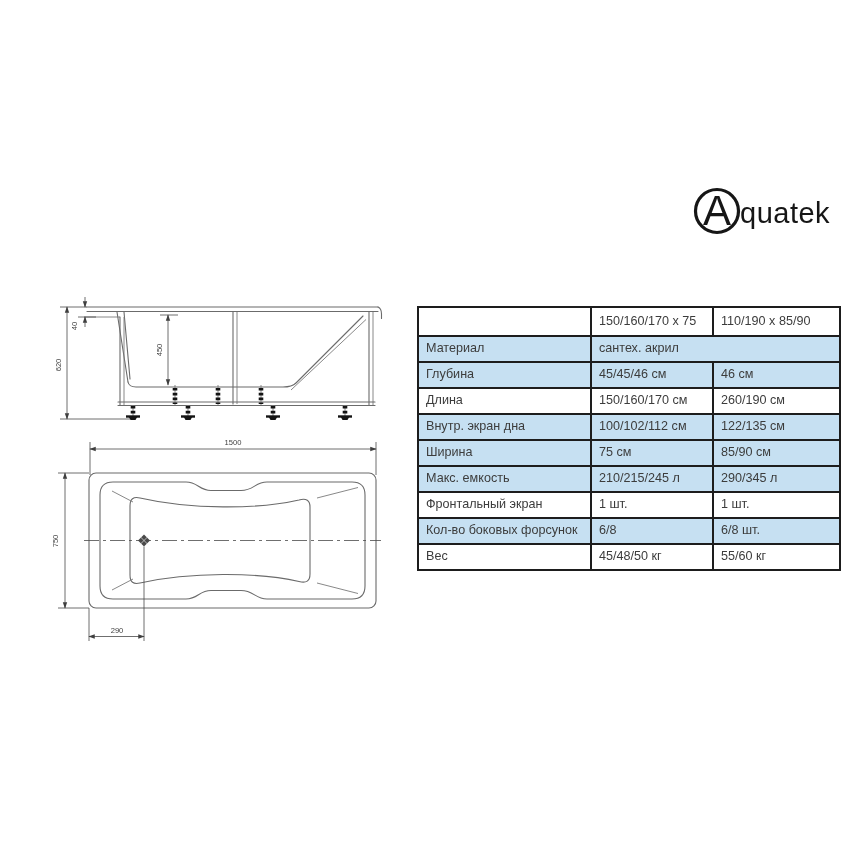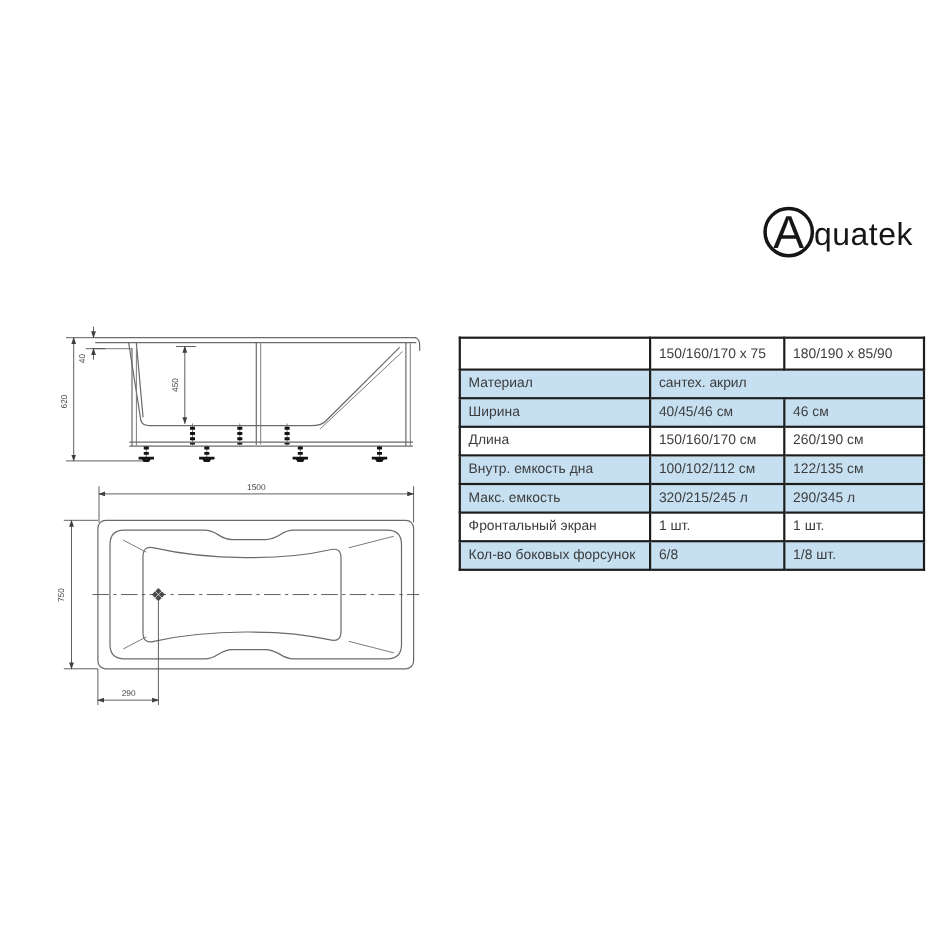--- a/index.html
+++ b/index.html
@@ -186,51 +186,61 @@
   <table class="spec">
     <colgroup>
         <col style="width:173px">
         <col style="width:122px">
         <col style="width:127px">
       </colgroup>
     <tbody>
       <tr class="hdr">
         <td class="lbl"></td>
         <td class="val">150/160/170 x 75</td>
-        <td class="val">180/190 x 85/90</td>
+        <td class="val">110/190 x 85/90</td>
       </tr>
       <tr class="alt">
         <td class="lbl">Материал</td>
         <td class="val" colspan="2">сантех. акрил</td>
       </tr>
       <tr class="alt">
-        <td class="lbl">Ширина</td>
-        <td class="val">40/45/46 см</td>
+        <td class="lbl">Глубина</td>
+        <td class="val">45/45/46 см</td>
         <td class="val">46 см</td>
       </tr>
       <tr>
         <td class="lbl">Длина</td>
         <td class="val">150/160/170 см</td>
         <td class="val">260/190 см</td>
       </tr>
       <tr class="alt">
-        <td class="lbl">Внутр. емкость дна</td>
+        <td class="lbl">Внутр. экран дна</td>
         <td class="val">100/102/112 см</td>
         <td class="val">122/135 см</td>
       </tr>
       <tr class="alt">
+        <td class="lbl">Ширина</td>
+        <td class="val">75 см</td>
+        <td class="val">85/90 см</td>
+      </tr>
+      <tr class="alt">
         <td class="lbl">Макс. емкость</td>
-        <td class="val">320/215/245 л</td>
+        <td class="val">210/215/245 л</td>
         <td class="val">290/345 л</td>
       </tr>
       <tr>
         <td class="lbl">Фронтальный экран</td>
         <td class="val">1 шт.</td>
         <td class="val">1 шт.</td>
       </tr>
       <tr class="alt">
         <td class="lbl" style="width:150px">Кол-во боковых форсунок</td>
         <td class="val" style="vertical-align:top">6/8</td>
-        <td class="val" style="vertical-align:top">1/8 шт.</td>
+        <td class="val" style="vertical-align:top">6/8 шт.</td>
+      </tr>
+      <tr>
+        <td class="lbl">Вес</td>
+        <td class="val">45/48/50 кг</td>
+        <td class="val">55/60 кг</td>
       </tr>
     </tbody>
   </table>
 </div>
 
 </body></html>

